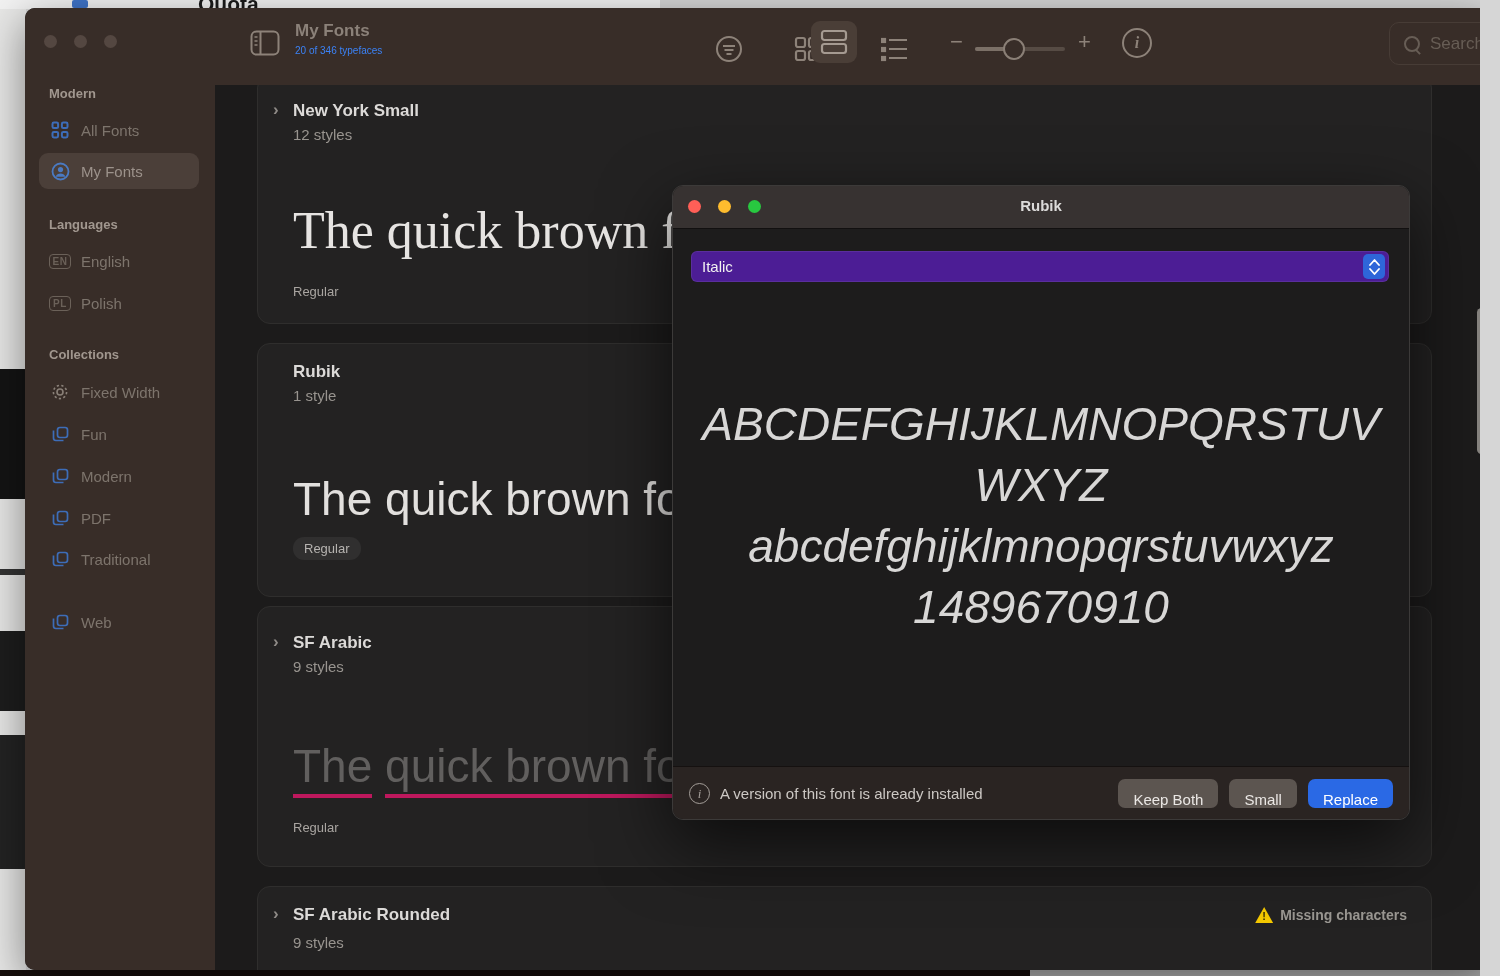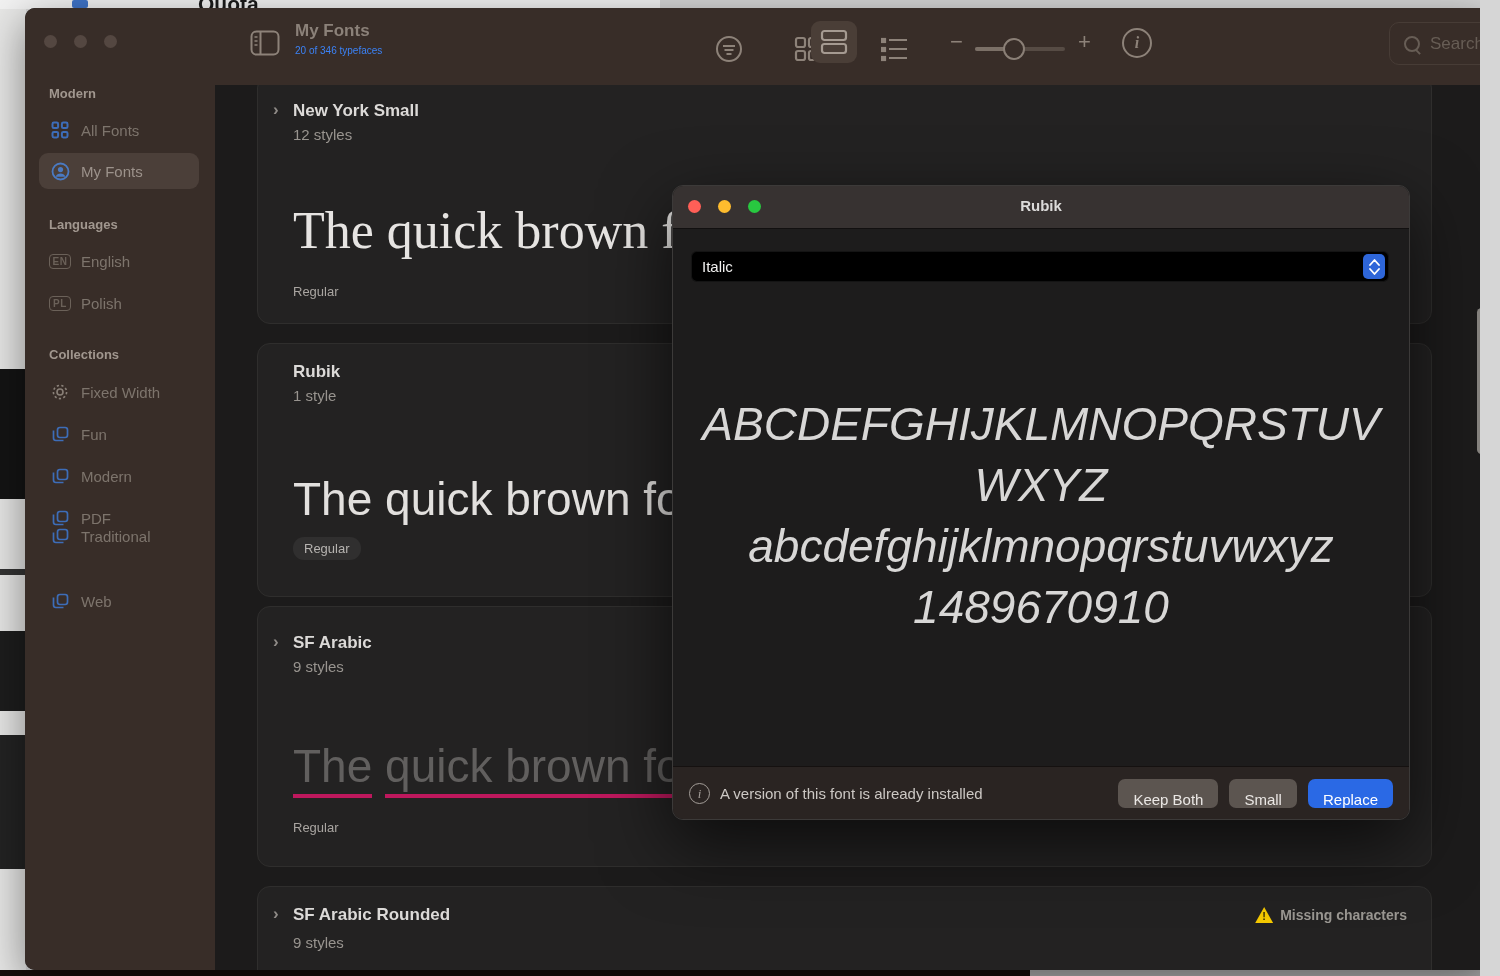--- a/index.html
+++ b/index.html
@@ -82,21 +82,21 @@
   .scrollpill{left:1452px;top:300px;width:9px;height:146px;border-radius:5px;background:#86837f;}
 
   
   .dialog{left:672px;top:185px;width:736px;height:633px;border-radius:11px;background:#1d1c1c;
           box-shadow:0 24px 70px rgba(0,0,0,.65);border:1px solid #3c3a39;overflow:hidden;}
   .dlg-titlebar{left:0;top:0;width:100%;height:42px;background:#373231;border-bottom:1px solid #121010;}
   .dlg-title{width:100%;text-align:center;top:11px;font-size:15px;font-weight:700;color:#dcdbda;}
   .tl-red{background:#ff5f57;}.tl-yellow{background:#febc2e;}.tl-green{background:#28c840;}
   .dlg-traffic{width:13px;height:13px;border-radius:50%;top:14px;}
   .d1{left:15px}.d2{left:45px}.d3{left:75px}
-  .dropdown{left:18px;top:65px;width:698px;height:31px;background:#000000;border-radius:6px;
+  .dropdown{left:18px;top:65px;width:698px;height:31px;background:#4c1d95;border-radius:6px;
             display:flex;align-items:center;box-shadow:inset 0 0 0 1px rgba(255,255,255,.08);}
   .dropdown .val{font-size:15px;color:#f2f1f0;margin-left:11px;}
   .stepper{position:absolute;right:4px;top:3px;width:22px;height:25px;border-radius:5px;
            background:#2e66d9;display:flex;flex-direction:column;align-items:center;
            justify-content:center;gap:2px;}
   .dlg-preview{left:0;top:115px;width:100%;height:430px;display:flex;align-items:center;justify-content:center;}
   .dlg-preview-inner{width:690px;text-align:center;font-style:italic;font-size:46px;
                      line-height:1.33;color:#d8d7d6;word-break:break-all;}
   .dlg-bottom{left:0;top:580px;width:100%;height:53px;background:#2a2422;border-top:1px solid #151110;
               display:flex;align-items:center;}
@@ -219,32 +219,32 @@
         <span class="ic">
           <svg width="17" height="17" viewBox="0 0 17 17">
               <g fill="none" stroke="#3d6db8" stroke-width="1.7">
             <rect x="5.5" y="1.5" width="10" height="10" rx="2.4"></rect>
                 <path d="M11.5 14.5h-7.6a2.4 2.4 0 0 1-2.4-2.4V4.5"></path>
               </g>
             </svg>
         </span>
         <span>PDF</span>
       </div>
-      <div class="abs side-item" style="top:510px">
+      <div class="abs side-item" style="top:533px">
         <span class="ic">
           <svg width="17" height="17" viewBox="0 0 17 17">
               <g fill="none" stroke="#3d6db8" stroke-width="1.7">
             <rect x="5.5" y="1.5" width="10" height="10" rx="2.4"></rect>
                 <path d="M11.5 14.5h-7.6a2.4 2.4 0 0 1-2.4-2.4V4.5"></path>
               </g>
             </svg>
         </span>
         <span>Traditional</span>
       </div>
-      <div class="abs side-item" style="top:575px">
+      <div class="abs side-item" style="top:596px">
         <span class="ic">
           <svg width="17" height="17" viewBox="0 0 17 17">
               <g fill="none" stroke="#3d6db8" stroke-width="1.7">
             <rect x="5.5" y="1.5" width="10" height="10" rx="2.4"></rect>
                 <path d="M11.5 14.5h-7.6a2.4 2.4 0 0 1-2.4-2.4V4.5"></path>
               </g>
             </svg>
         </span>
         <span>Web</span>
       </div>

